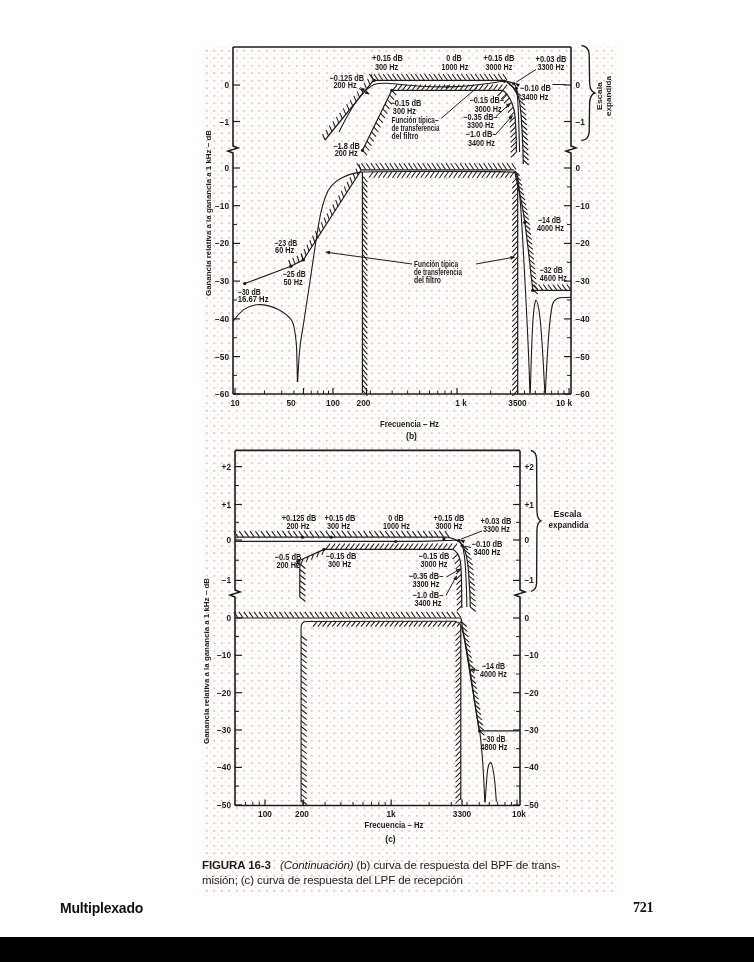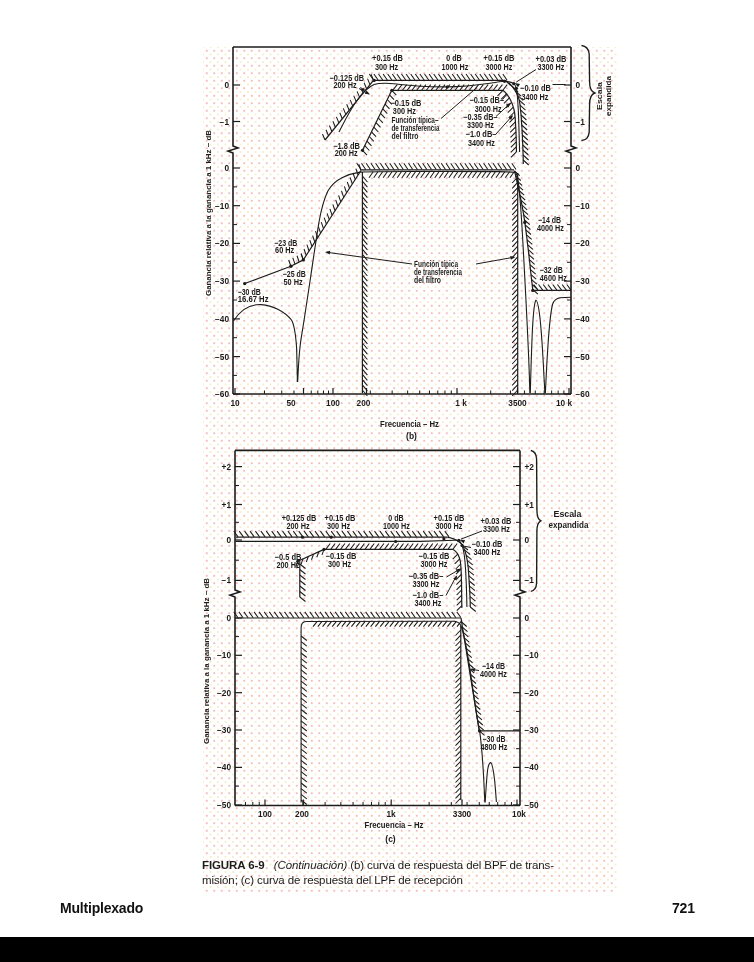--- a/index.html
+++ b/index.html
@@ -511,19 +511,19 @@
 <g>
 <text x="493.5" y="669" font-size="8.8" text-anchor="middle" font-weight="bold" textLength="23.1" lengthAdjust="spacingAndGlyphs">−14 dB</text>
 <text x="493.5" y="677" font-size="8.8" text-anchor="middle" font-weight="bold" textLength="26.9" lengthAdjust="spacingAndGlyphs">4000 Hz</text>
 <text x="494" y="742" font-size="8.8" text-anchor="middle" font-weight="bold" textLength="23.1" lengthAdjust="spacingAndGlyphs">−30 dB</text>
 <text x="494" y="750" font-size="8.8" text-anchor="middle" font-weight="bold" textLength="26.9" lengthAdjust="spacingAndGlyphs">4800 Hz</text>
 <line x1="479" y1="670.5" x2="471.5" y2="669.3" stroke="#1c1c1c" stroke-width="1.0"></line>
 <path d="M470.0,669.0L474.6,671.7L475.3,668.0Z" fill="#1c1c1c"></path>
 </g>
 </svg>
 
-<div class="cap"><b>FIGURA 6-9</b>&nbsp;&nbsp; <i>(Continuación)</i> (b) curva de respuesta del BPF de trans-<br>misión; (c) curva de respuesta del LPF de recepción</div>
+<div class="cap"><b>FIGURA 16-3</b>&nbsp;&nbsp; <i>(Continuación)</i> (b) curva de respuesta del BPF de trans-<br>misión; (c) curva de respuesta del LPF de recepción</div>
 
 <div class="foot" style="left:60px;">Multiplexado</div>
 
-<div class="foot" style="left:672px;">721</div>
+<div class="foot" style="left:633px;font-family:Liberation Serif, serif;">721</div>
 
 <div id="bar"></div>
 
 </body></html>

